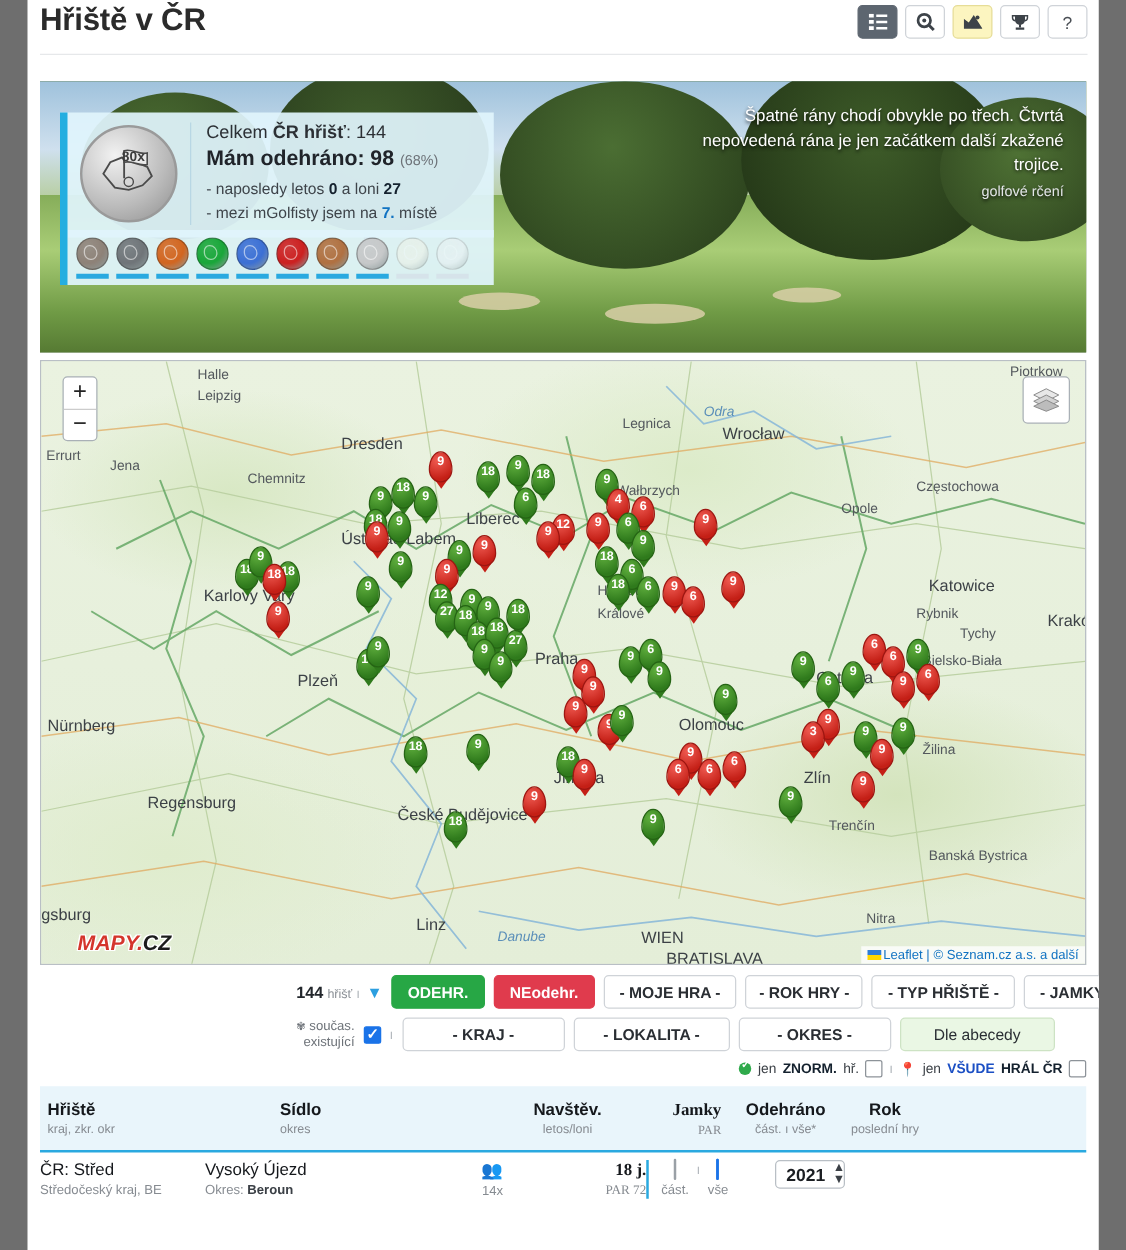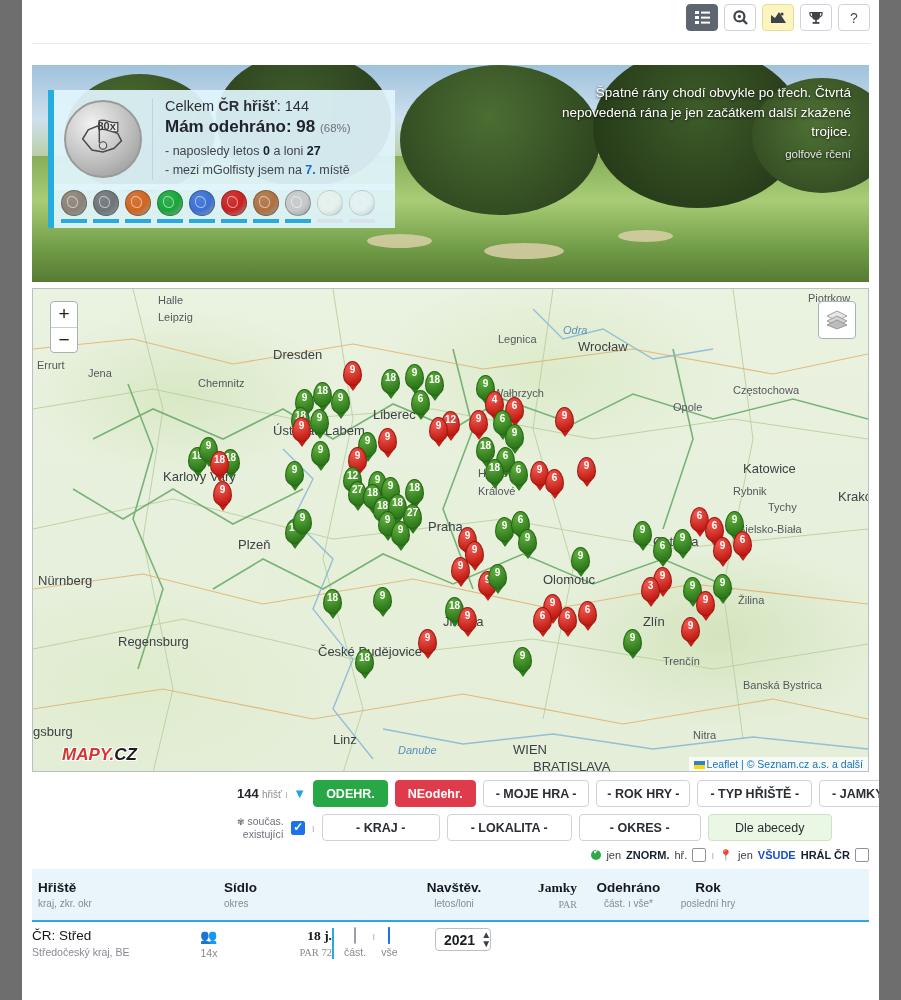--- a/index.html
+++ b/index.html
@@ -153,21 +153,21 @@
   .fbtn { height:27px; border:1px solid #cfd3d8; border-radius:4px; background:#fff;
     font-size:12.5px; font-weight:bold; color:#2a2e33; display:flex; align-items:center;
     justify-content:center; padding:0 12px; cursor:pointer; white-space:nowrap; }
   .fbtn.green { background:#27a745; border-color:#27a745; color:#fff; }
   .fbtn.red { background:#e03b4d; border-color:#e03b4d; color:#fff; }
   .fbtn.lgreen { background:#eaf7e4; border-color:#cde3c4; color:#2a2e33; font-weight:normal; }
   .fbtn.wide1 { width:114px; }
   .fbtn.wide2 { width:94px; }
   .fbtn.wide3 { width:124px; }
   .fbtn.wide4 { width:94px; }
-  .fbtn.k1 { width:118px; }
+  .fbtn.k1 { width:130px; }
   .fbtn.k2 { width:125px; }
   .fbtn.k3 { width:122px; }
   .fbtn.k4 { width:124px; }
   .exist { font-size:10.5px; color:#6d7278; line-height:1.15; text-align:right; }
   .exist .gear { font-size:9px; }
   .chk { width:14px; height:14px; border-radius:2px; border:1px solid #8d9399;
     background:#fff; display:inline-block; vertical-align:-2px; }
   .chk.on { background:#1a73e8; border-color:#1a73e8; position:relative; }
   .chk.on::after { content:"✓"; position:absolute; left:1.5px; top:-2px; color:#fff; font-size:12px; font-weight:bold; }
   .sep { color:#b4b9be; font-size:11px; }
@@ -211,20 +211,21 @@
   .yearsel { border:1px solid #b9bfc5; border-radius:4px; background:#fff; padding:2px 4px 2px 8px;
     font-size:14px; font-weight:bold; color:#1b1e22; display:flex; align-items:center; gap:6px; }
   .spin { font-size:10px; color:#3b4046; line-height:.85; }
 </style>
 </head>
 <body>
 
 <div id="page">
 
   <div class="hdr">
+    <div class="hdr-title">Hřiště v ČR</div>
     <div class="hdr-tools">
       <div class="tbtn active">
         <svg width="15" height="13" viewBox="0 0 15 13">
           <rect x="0" y="0" width="4" height="3" fill="#fff"></rect>
             <rect x="6" y="0.6" width="9" height="2" fill="#fff"></rect>
           <rect x="0" y="5" width="4" height="3" fill="#fff"></rect>
             <rect x="6" y="5.6" width="9" height="2" fill="#fff"></rect>
           <rect x="0" y="10" width="4" height="3" fill="#fff"></rect>
             <rect x="6" y="10.6" width="9" height="2" fill="#fff"></rect>
         </svg>
@@ -946,20 +947,24 @@
         <span>Rok</span>
         <span class="sub">poslední hry</span>
       </div>
     </div>
 
     <div class="trow">
       <div class="cell c-lokal">
         <span>ČR: Střed</span>
         <span class="sub">Středočeský kraj, BE</span>
       </div>
+      <div class="cell c-sidlo">
+        <span>Vysoký Újezd</span>
+        <span class="sub"><span>Okres: </span><b>Beroun</b></span>
+      </div>
       <div class="cell c-navs">
         <span class="people">👥</span>
         <span class="sub">14x</span>
       </div>
       <div class="cell c-jamky">
         <span style="font-weight:bold">18 j.</span>
         <span class="sub">PAR 72</span>
       </div>
       <div class="cell c-odehr rightbox">
         <div style="text-align:center">

